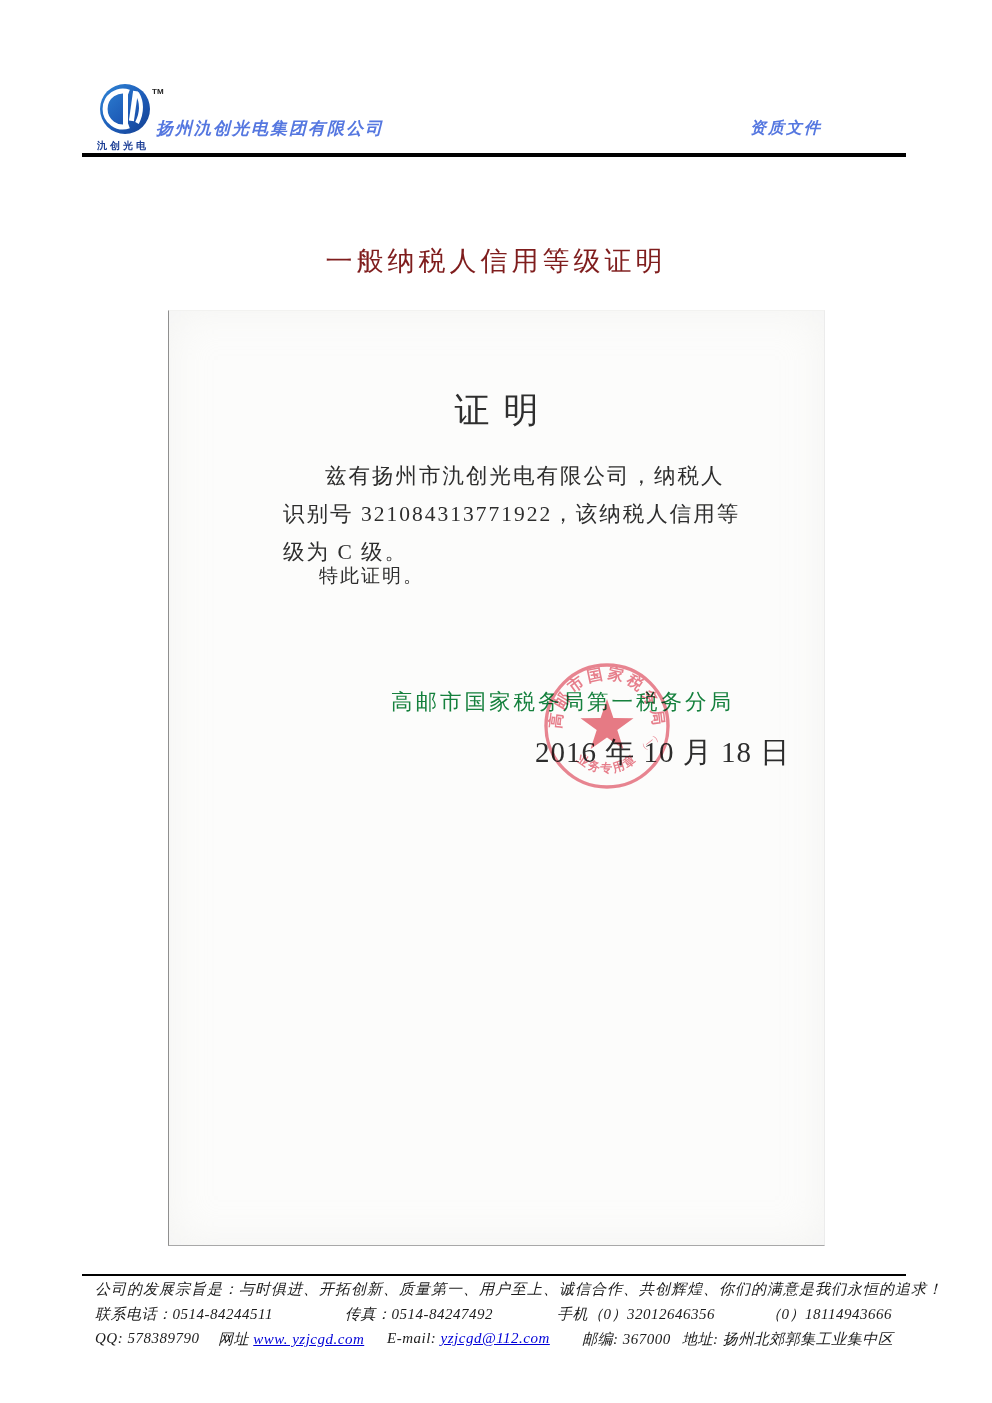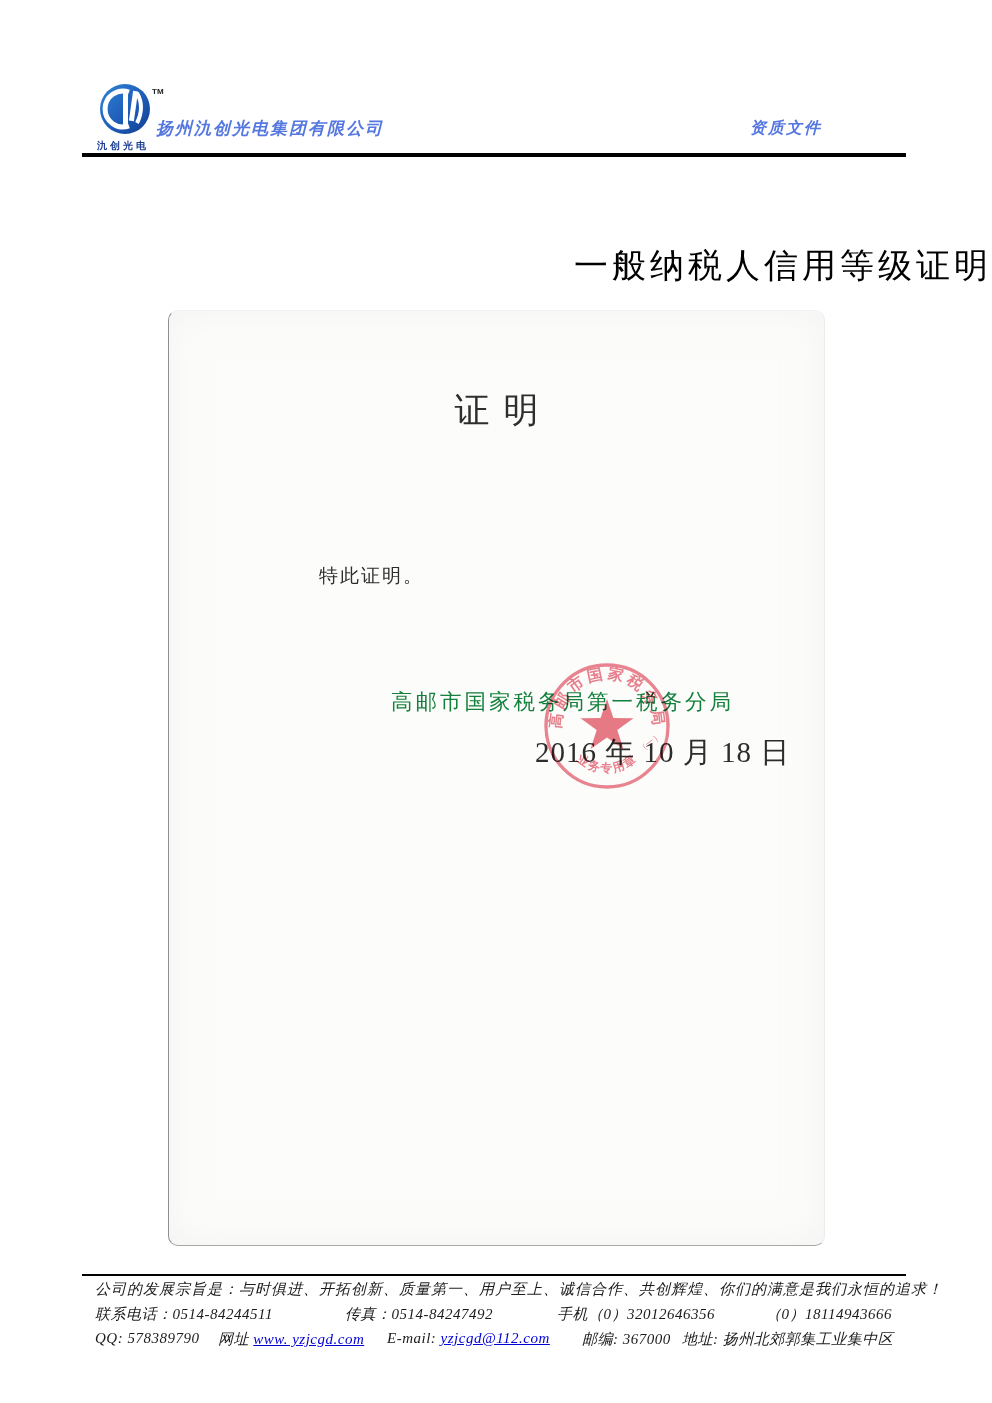--- a/index.html
+++ b/index.html
@@ -17,30 +17,29 @@
     font-size:10px; font-weight:bold; color:#1d3f96; letter-spacing:3px;
     font-family:"Liberation Sans", sans-serif; white-space:nowrap; }
   .company-name { position:absolute; left:156px; top:100px;
     font-size:17px; font-style:italic; font-weight:bold; color:#5577e0;
     letter-spacing:2px; white-space:nowrap; }
   .doc-type { position:absolute; right:170px; top:101px;
     font-size:16px; font-style:italic; font-weight:bold; color:#5577e0; letter-spacing:2px; }
   .header-rule { position:absolute; left:82px; top:136px; width:824px; height:4px; background:#000; }
   
   .page-title { position:absolute; left:0; top:226px; width:100%;
-    text-align:right; font-size:34px; color:#000000; letter-spacing:4px; font-weight:500; }
+    text-align:center; font-size:27px; color:#7f1d1d; letter-spacing:4px; font-weight:500; }
   
   .scan {
     position:absolute; left:168px; top:293px; width:657px; height:936px;
     background:#fcfcfb;
     border-left:1px solid #8f8f8f; border-bottom:1px solid #a8a8a8;
     border-right:1px solid #ececec; border-top:1px solid #f2f2f0;
     box-shadow: inset 0 0 40px rgba(230,230,225,.35);
     color:#363636;
-    border-radius:10px;
   }
   .cert-heading { position:absolute; left:0; top:76px; width:100%;
     text-align:center; font-size:35px; letter-spacing:14px; text-indent:14px; color:#2e2e2e; }
   .cert-body { position:absolute; left:114px; top:146px; width:492px;
     font-size:21.5px; line-height:38px; letter-spacing:2px; color:#2d2d2d; }
   .cert-body .indent { padding-left:42px; }
   .cert-closing { position:absolute; left:150px; top:252px;
     font-size:19px; letter-spacing:2px; color:#2d2d2d; }
   .cert-issuer { position:absolute; left:222px; top:376px;
     font-size:21.5px; letter-spacing:3px; color:#15803d; white-space:nowrap; }
@@ -88,20 +87,25 @@
   <div class="logo-tm">TM</div>
   <div class="logo-caption">氿创光电</div>
   <div class="company-name">扬州氿创光电集团有限公司</div>
   <div class="doc-type">资质文件</div>
   <div class="header-rule"></div>
 
   <div class="page-title">一般纳税人信用等级证明</div>
 
   <div class="scan">
     <div class="cert-heading">证明</div>
+    <div class="cert-body">
+      <div class="indent">兹有扬州市氿创光电有限公司，纳税人</div>
+      <div>识别号 321084313771922，该纳税人信用等</div>
+      <div>级为 C 级。</div>
+    </div>
     <div class="cert-closing">特此证明。</div>
     <div class="cert-issuer">高邮市国家税务局第一税务分局</div>
     <div class="cert-date">2016 年 10 月 18 日</div>
 
     <svg class="seal" viewBox="0 0 132 132">
       <g fill="none" stroke="#e87583">
         <circle cx="66" cy="65" r="61" stroke-width="3.4" opacity="0.95"></circle>
       </g>
       <polygon points="66,38 72.4,57 92.5,57.2 76.3,69 82.4,88.1 66,76.5 49.6,88.1 55.7,69 39.5,57.2 59.6,57" fill="#e4606e" opacity="0.9"></polygon>
       <defs>

